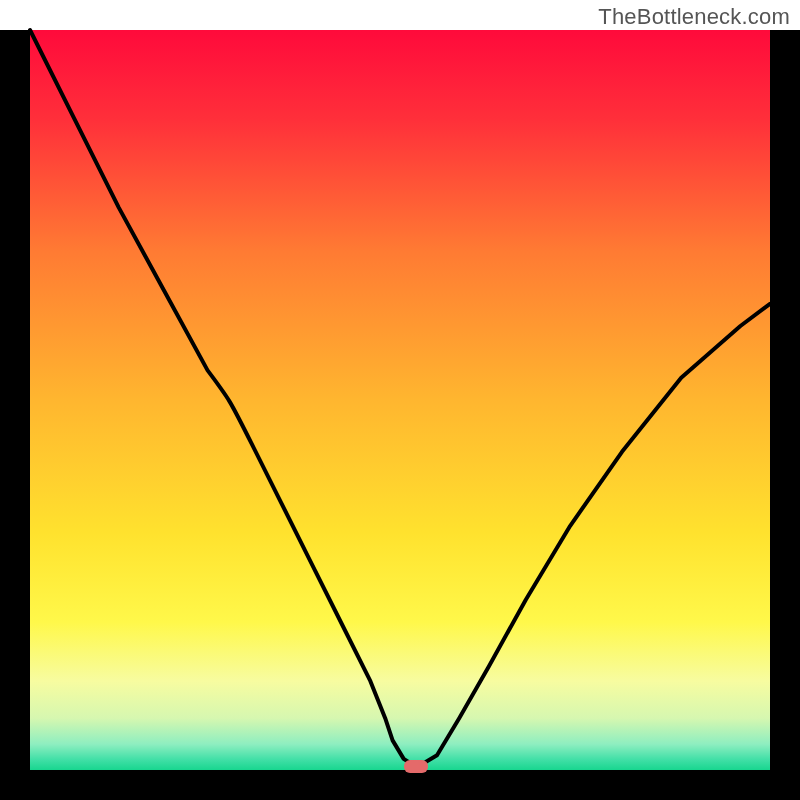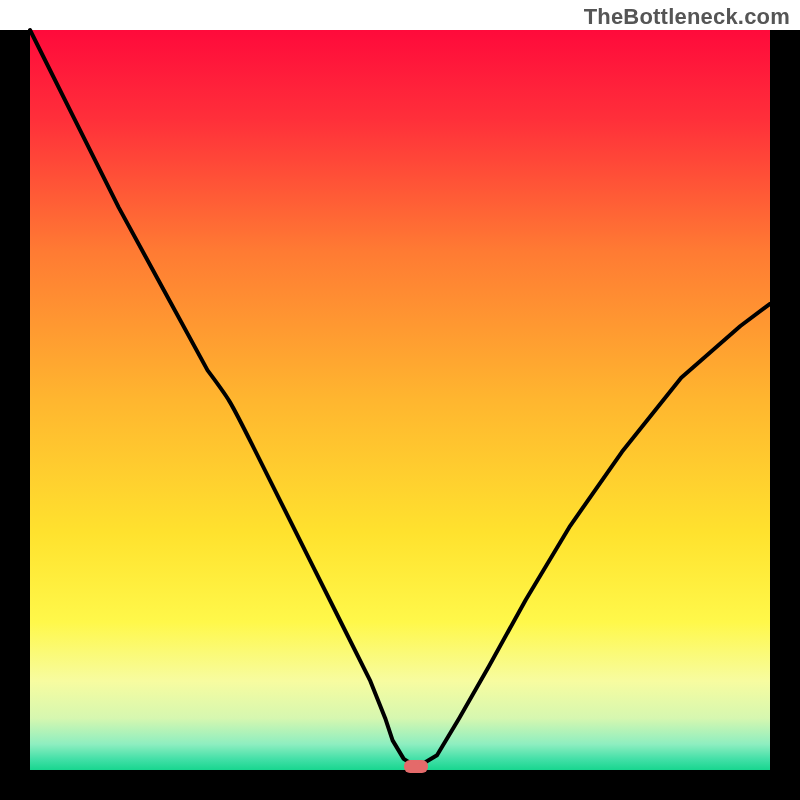--- a/index.html
+++ b/index.html
@@ -15,21 +15,21 @@
     position: relative;
     width: 800px;
     height: 800px;
   }
   .watermark {
     position: absolute;
     top: 4px;
     right: 10px;
     font-size: 22px;
     color: #555;
-    font-weight: 700;
+    font-weight: 400;
     letter-spacing: 0.2px;
   }
   svg {
     display: block;
   }
 </style>
 </head>
 <body>
 
 <div class="frame">

